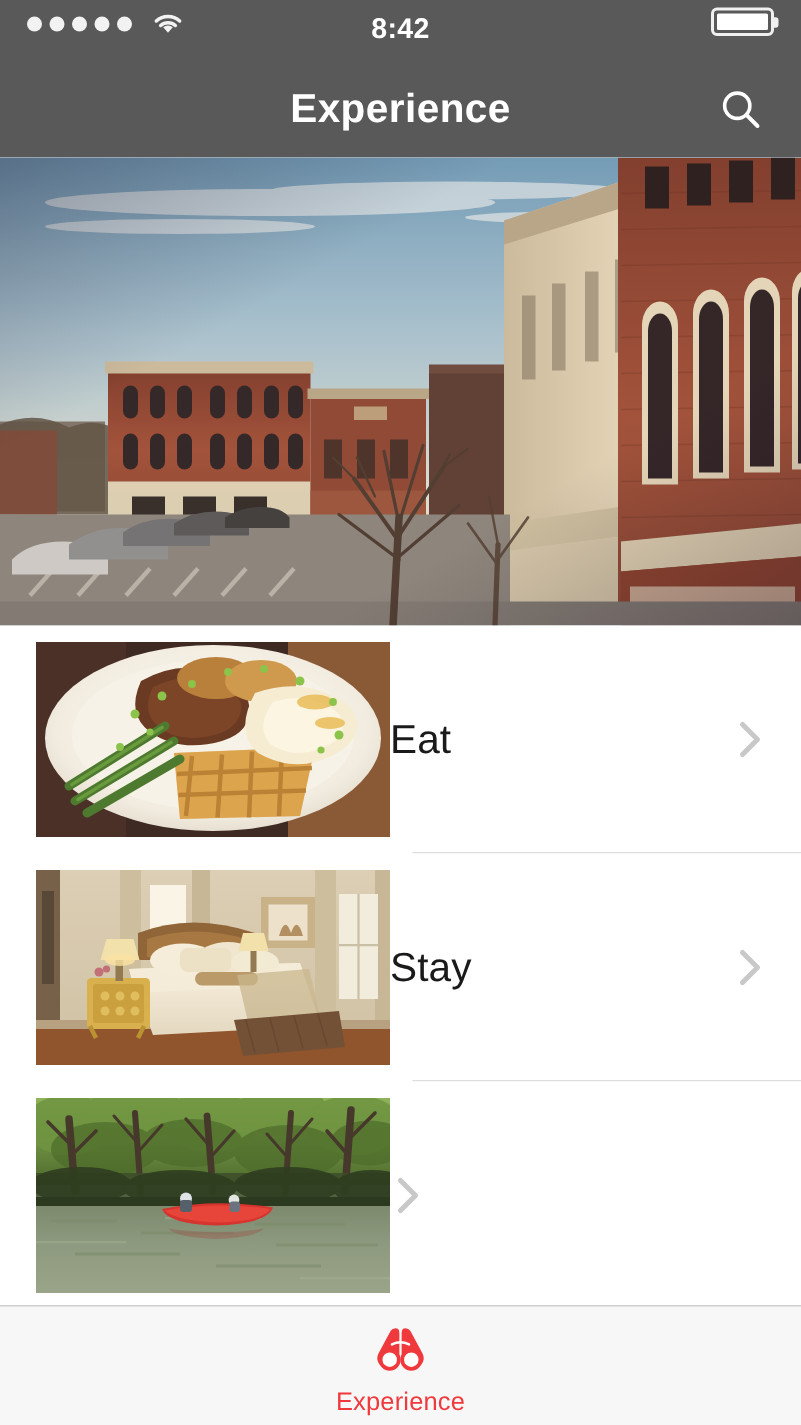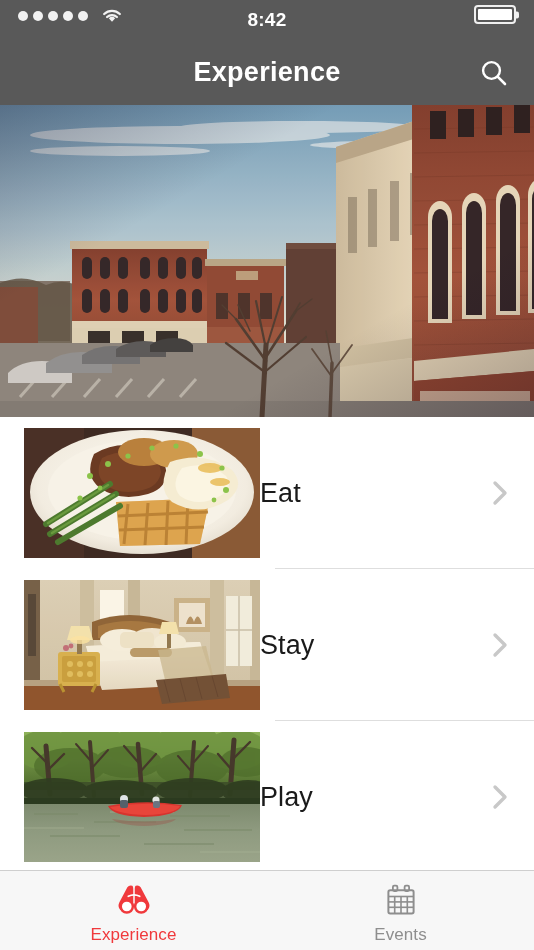--- a/index.html
+++ b/index.html
@@ -619,21 +619,20 @@
           <path d="M86 75 q36 -6 70 -1 q-4 8 -34 9 q-29 -1 -36 -8 Z" fill="#e8453a"></path>
 
           <circle cx="100" cy="67" r="4" fill="#dfe3e6"></circle>
           <rect x="96" y="68" width="8" height="8" rx="2" fill="#55606a"></rect>
           <circle cx="132" cy="68" r="3.6" fill="#e3e6e2"></circle>
           <rect x="129" y="69" width="7" height="7" rx="2" fill="#6a7480"></rect>
 
           <path d="M88 87 q34 5 64 0 q-6 6 -32 7 q-26 -1 -32 -7 Z" fill="#9a5a50" opacity="0.45"></path>
         </svg>
       </div>
-      <div class="row-label">Play</div>
       <div class="row-chevron">
         <svg viewBox="0 0 16 26" width="16" height="26">
           <polyline points="3,3 13,13 3,23" fill="none" stroke="#c8c8c8" stroke-width="3.4" stroke-linecap="round" stroke-linejoin="round"></polyline>
         </svg>
       </div>
     </div>
 
   </div>
 
   <div class="tab-bar">
@@ -646,36 +645,18 @@
           <circle cx="12.4" cy="24.8" r="6.4" fill="#ffffff"></circle>
           <circle cx="12.4" cy="24.8" r="6.4" fill="none" stroke="#f0393c" stroke-width="2.6"></circle>
           <circle cx="27.6" cy="24.8" r="6.4" fill="#ffffff"></circle>
           <circle cx="27.6" cy="24.8" r="6.4" fill="none" stroke="#f0393c" stroke-width="2.6"></circle>
           <path d="M14 14 q6 -3 12 0" stroke="#ffffff" stroke-width="1.8" fill="none" stroke-linecap="round"></path>
         </svg>
       </span>
       <span class="tab-label">Experience</span>
     </div>
 
-    <div class="tab">
-      <span class="tab-icon">
-        <svg viewBox="0 0 40 40" width="36" height="36">
-          <rect x="6" y="8" width="28" height="26" rx="2" fill="none" stroke="#8e8e8e" stroke-width="2.2"></rect>
-          <rect x="11" y="3" width="5" height="6" rx="1.4" fill="none" stroke="#8e8e8e" stroke-width="2"></rect>
-          <rect x="24" y="3" width="5" height="6" rx="1.4" fill="none" stroke="#8e8e8e" stroke-width="2"></rect>
-          <g stroke="#8e8e8e" stroke-width="1.8">
-            <line x1="6" y1="15" x2="34" y2="15"></line>
-            <line x1="6" y1="21" x2="34" y2="21"></line>
-            <line x1="6" y1="27" x2="34" y2="27"></line>
-            <line x1="13" y1="15" x2="13" y2="34"></line>
-            <line x1="20" y1="15" x2="20" y2="34"></line>
-            <line x1="27" y1="15" x2="27" y2="34"></line>
-          </g>
-        </svg>
-      </span>
-      <span class="tab-label">Events</span>
-    </div>
 
 
 
   </div>
 
 </div>
 
 </body></html>

